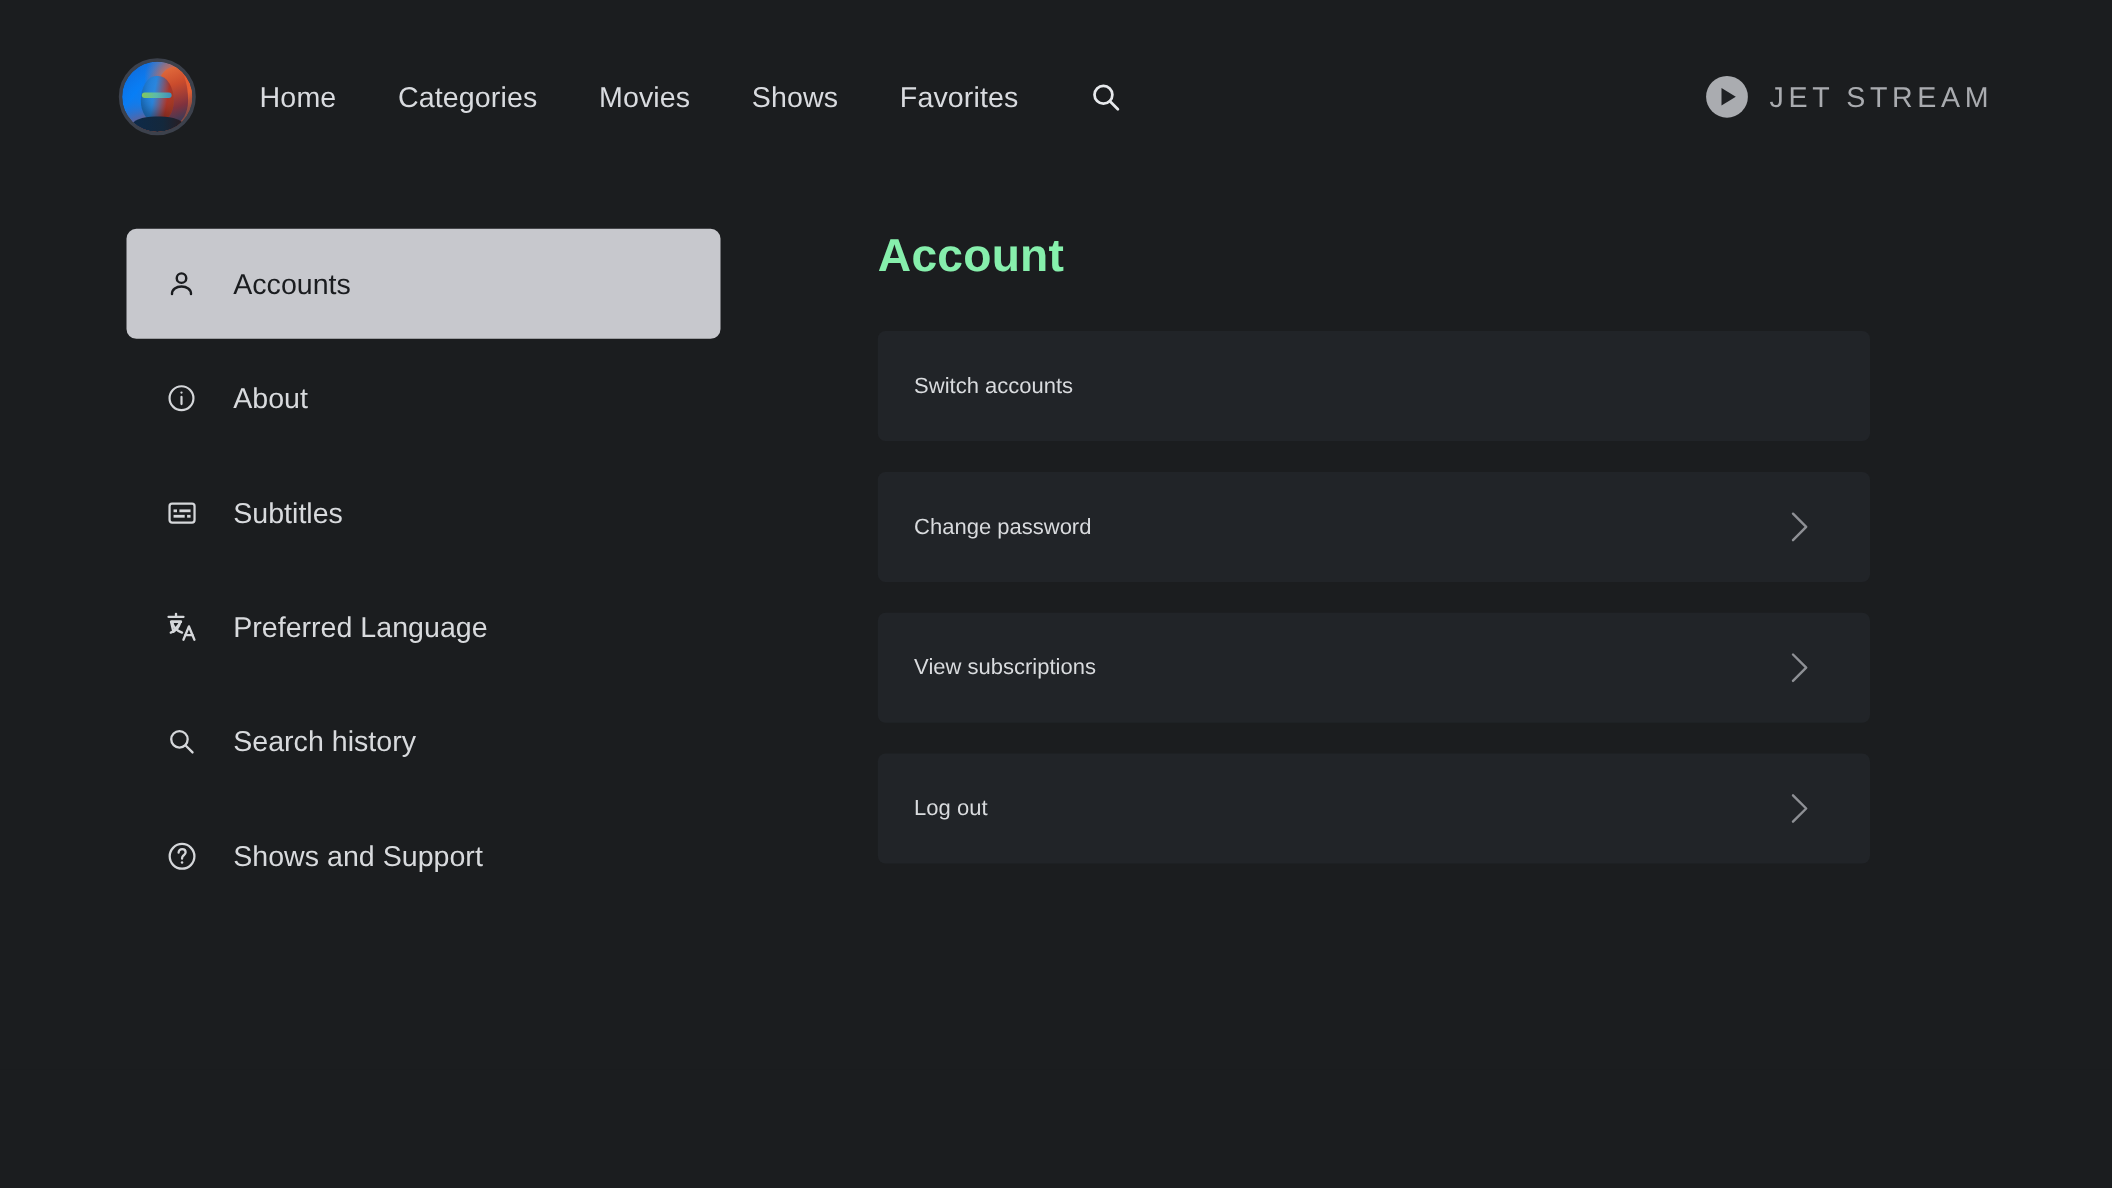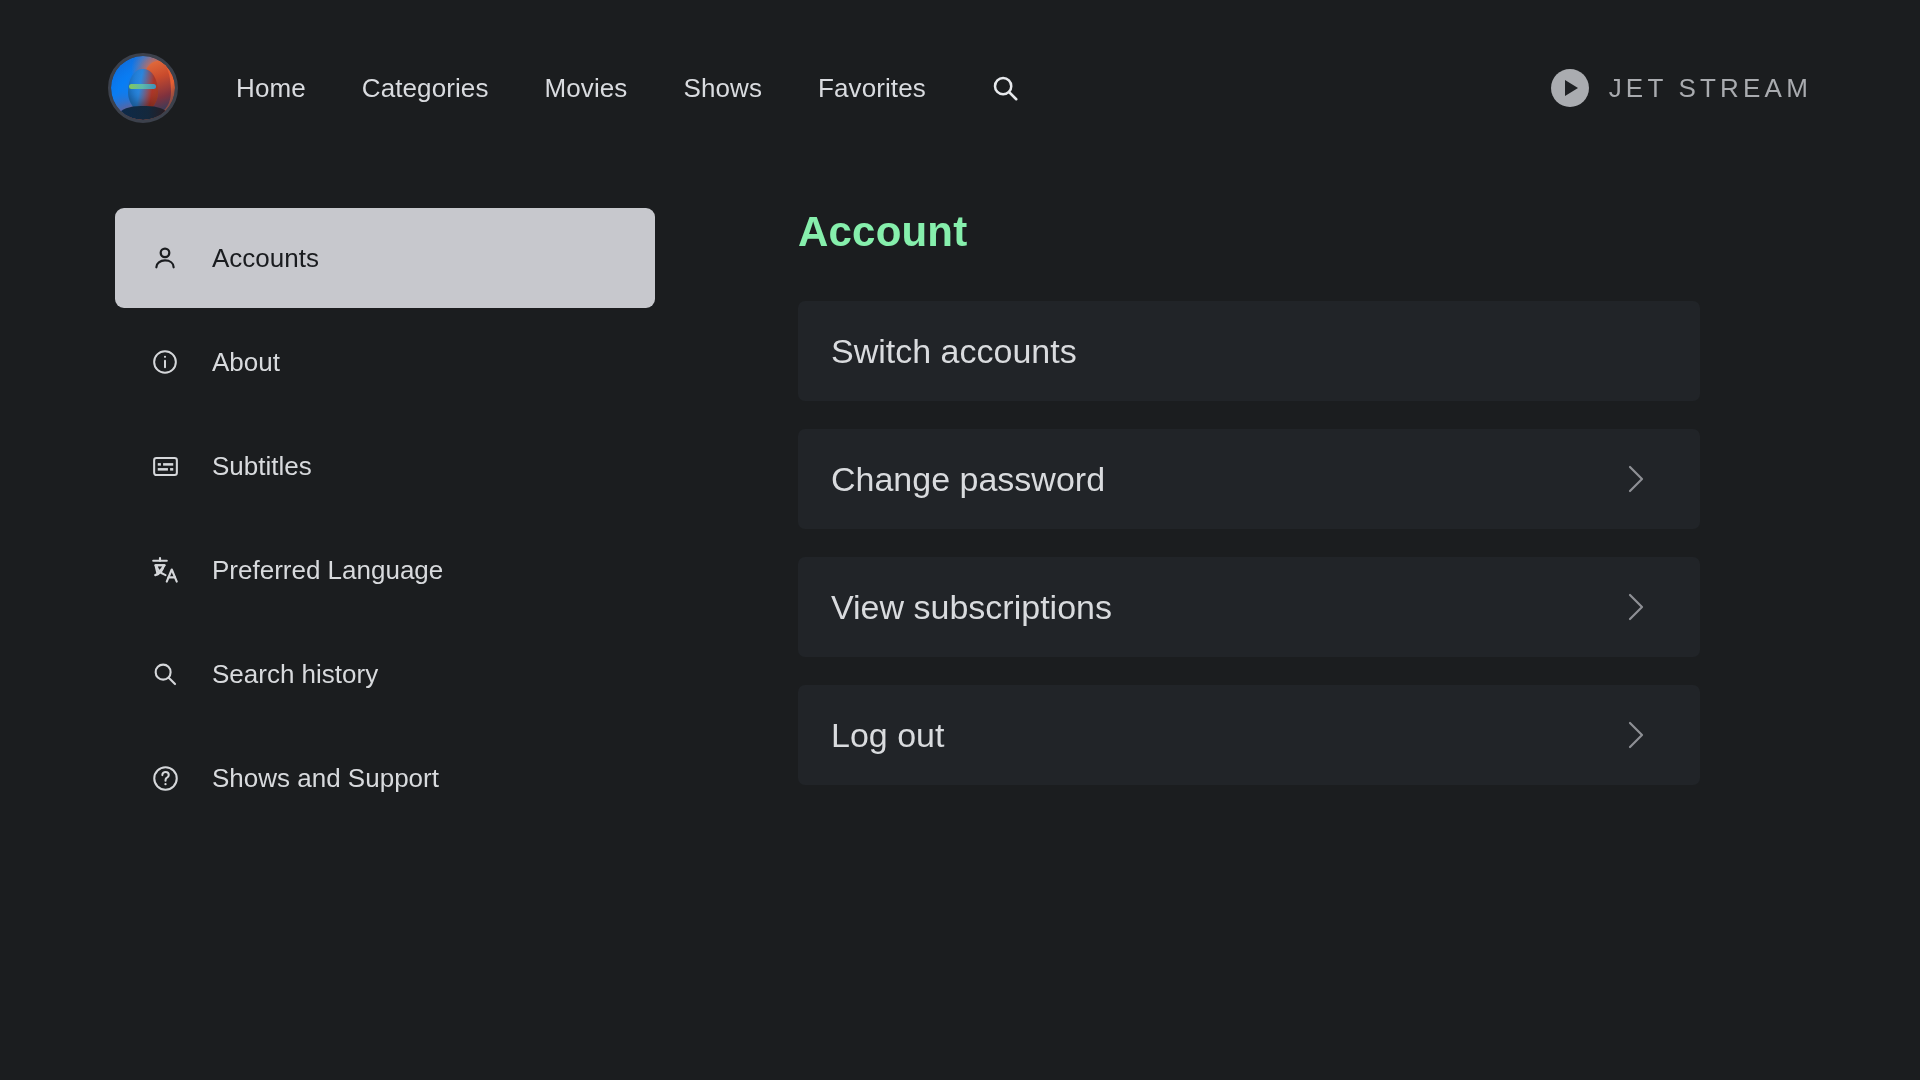--- a/index.html
+++ b/index.html
@@ -220,21 +220,21 @@
     height: 100px;
     background: #212428;
     border-radius: 7px;
     display: flex;
     align-items: center;
     padding: 0 52px 0 33px;
     margin-bottom: 28px;
     cursor: pointer;
   }
   .row-label {
-    font-size: 34px;
+    font-size: 20px;
     color: #d9dbde;
     white-space: nowrap;
   }
   .row-value {
     margin-left: auto;
     font-size: 25px;
     color: #cfd1d5;
     white-space: nowrap;
   }
   .row-chevron {

